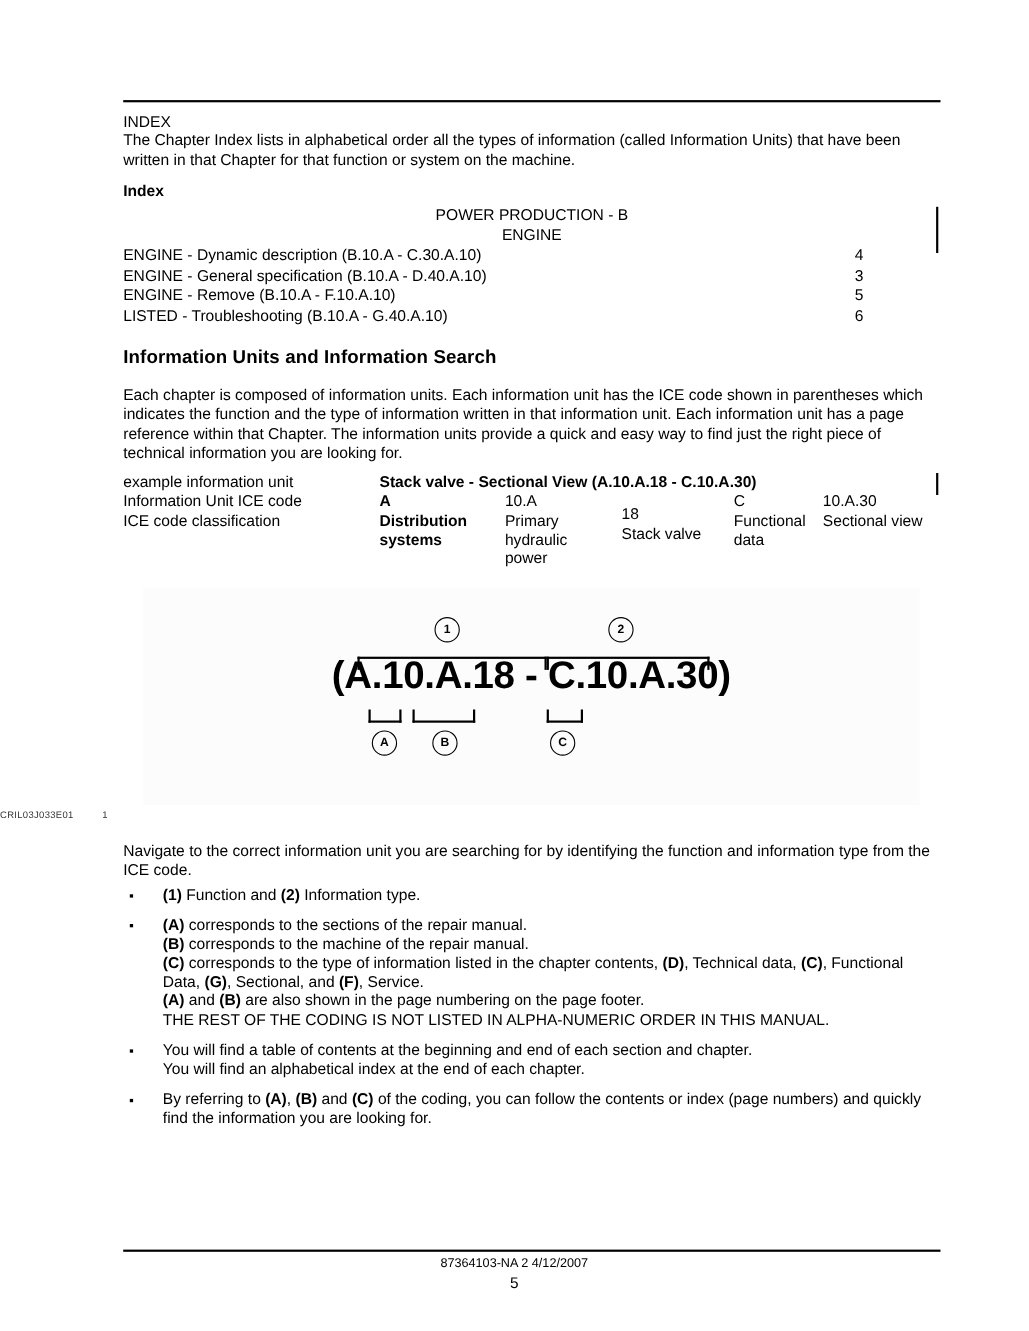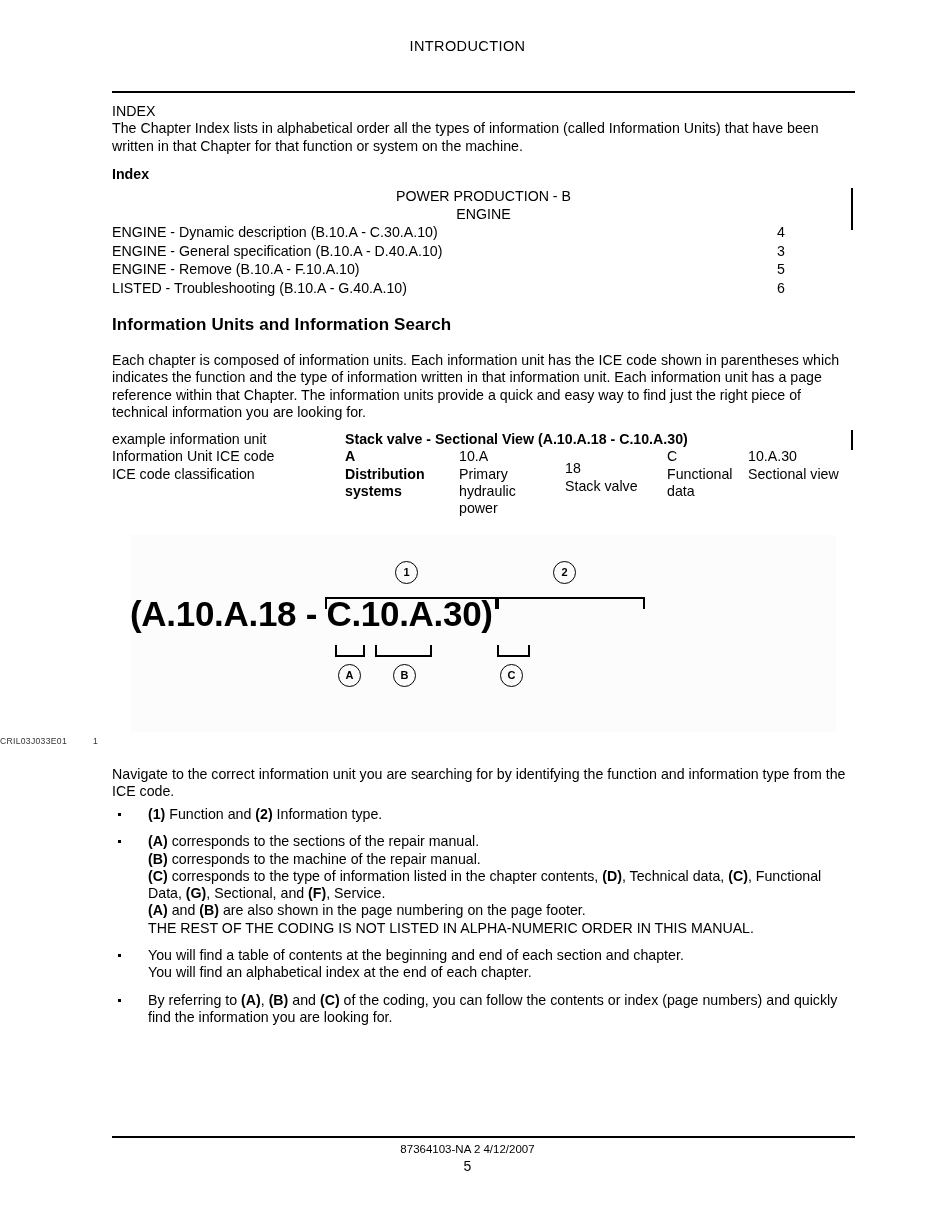--- a/index.html
+++ b/index.html
@@ -153,21 +153,21 @@
     border-left: 2.4px solid #000;
     border-right: 2.4px solid #000;
     box-sizing: border-box;
   }
 
   .ice-code {
     position: absolute;
     left: 0;
     top: 59px;
     width: 706px;
-    text-align: left;
+    text-align: center;
     font-size: 35px;
     font-weight: bold;
     letter-spacing: -0.3px;
     white-space: pre;
   }
 
   .fig-caption {
     position: absolute;
     left: 0;
     top: 736px;
@@ -208,21 +208,20 @@
     text-align: center;
   }
   .footer-code { top: 1143px; font-size: 11.5px; }
   .footer-page { top: 1158px; font-size: 14px; }
 </style>
 </head>
 <body>
 
 <div id="page">
 
-  <div class="running-header">INTRODUCTION</div>
 
   <div class="rule rule-top"></div>
 
   <div class="blk col-body" style="top:103px;">
     <div>INDEX</div>
     <div>The Chapter Index lists in alphabetical order all the types of information (called Information Units) that have been written in that Chapter for that function or system on the machine.</div>
   </div>
 
   <div class="blk col-body index-title" style="top:166px;">Index</div>
 

